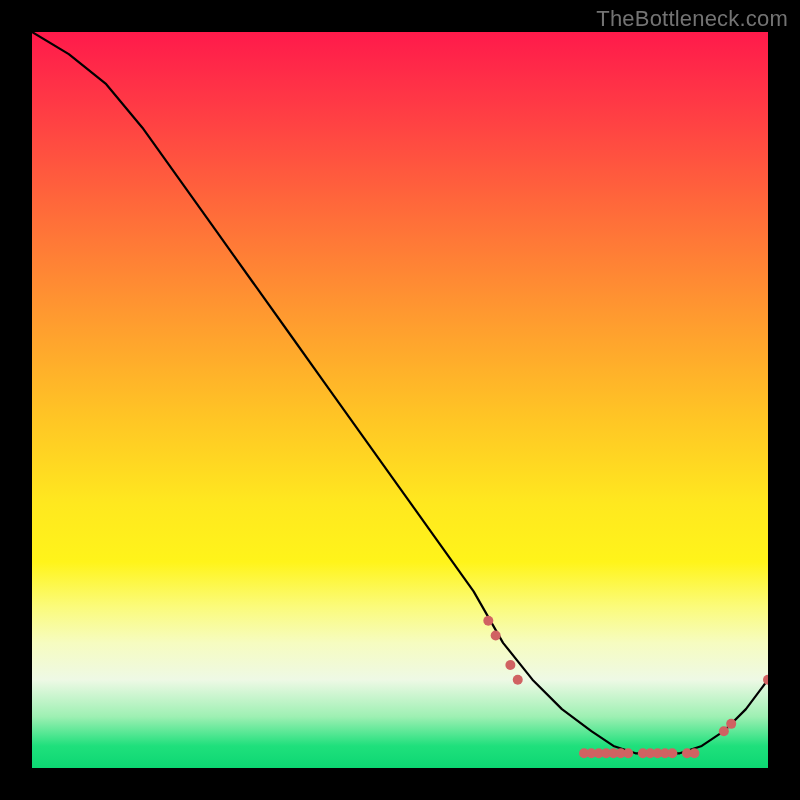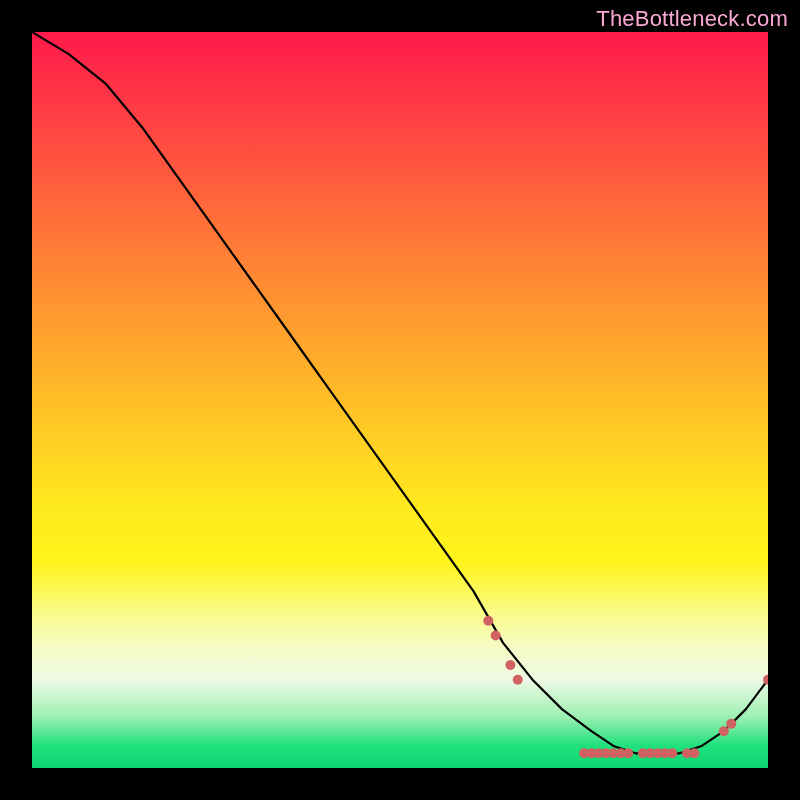--- a/index.html
+++ b/index.html
@@ -37,21 +37,21 @@
       #eef9e5 88%,
       #9ef0b3 93%,
       #1fe07c 97%,
       #0cd772 100%
     );
   }
   .watermark {
     position: absolute;
     top: 6px;
     right: 12px;
-    color: #f9a8d4;
+    color: #737373;
     font-size: 22px;
     letter-spacing: 0.2px;
     user-select: none;
   }
   svg.curve {
     position: absolute;
     left: 0;
     top: 0;
     width: 736px;
     height: 736px;

